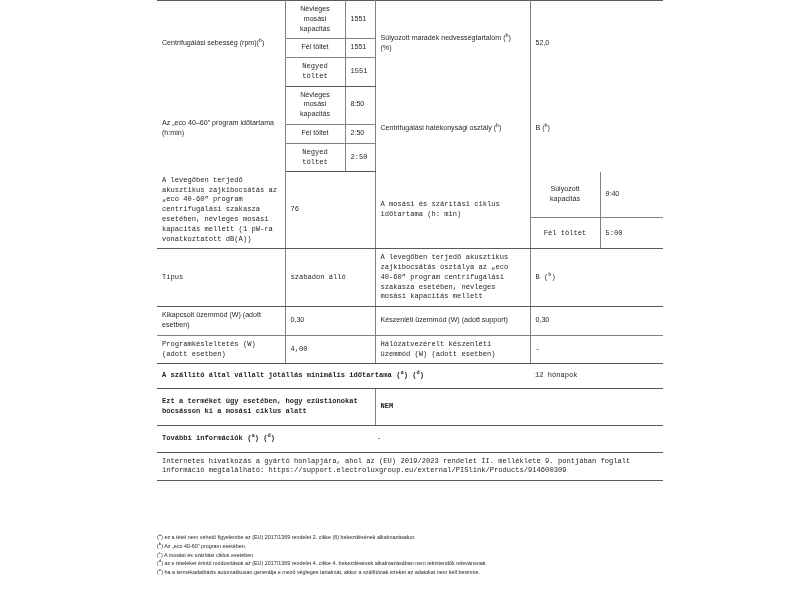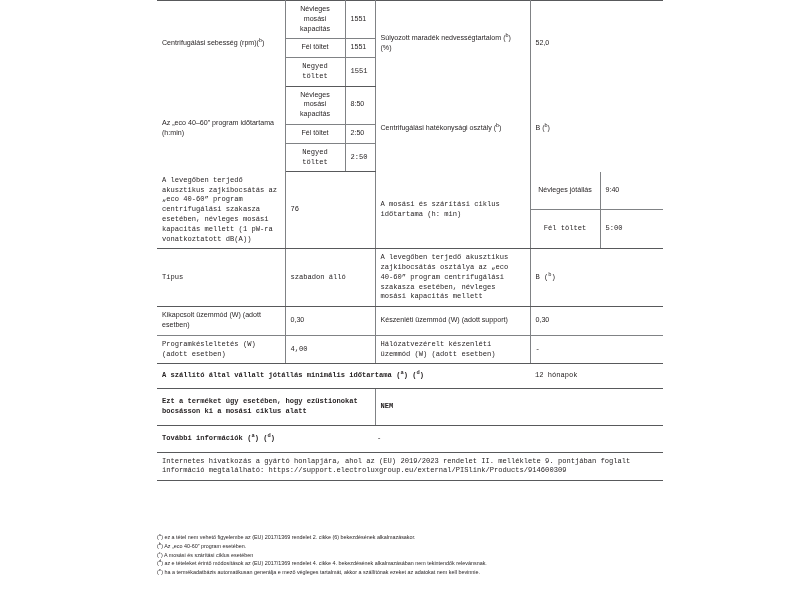--- a/index.html
+++ b/index.html
@@ -123,21 +123,21 @@
     </tr>
     <tr>
       <td class="subrow-label br bb-dark">Negyed töltet</td>
       <td class="val br bb-dark">2:50</td>
     </tr>
 
     <tr>
       <td class="lft br bb-dark" rowspan="2">A levegőben terjedő akusztikus zajkibocsátás az „eco 40-60” program centrifugálási szakasza esetében, névleges mosási kapacitás mellett (1 pW-ra vonatkoztatott dB(A))</td>
       <td class="val br bb-dark" colspan="2" rowspan="2">76</td>
       <td class="lft br bb-dark" rowspan="2">A mosási és szárítási ciklus időtartama (h: min)</td>
-      <td class="subrow-label br bb">Névleges jótállás</td>
+      <td class="subrow-label br bb">Súlyozott kapacitás</td>
       <td class="val bb">9:40</td>
     </tr>
     <tr>
       <td class="subrow-label br bb-dark">Fél töltet</td>
       <td class="val bb-dark">5:00</td>
     </tr>
 
     <tr>
       <td class="lft br bb-dark">Típus</td>
       <td class="val br bb-dark" colspan="2">szabadon álló</td>

